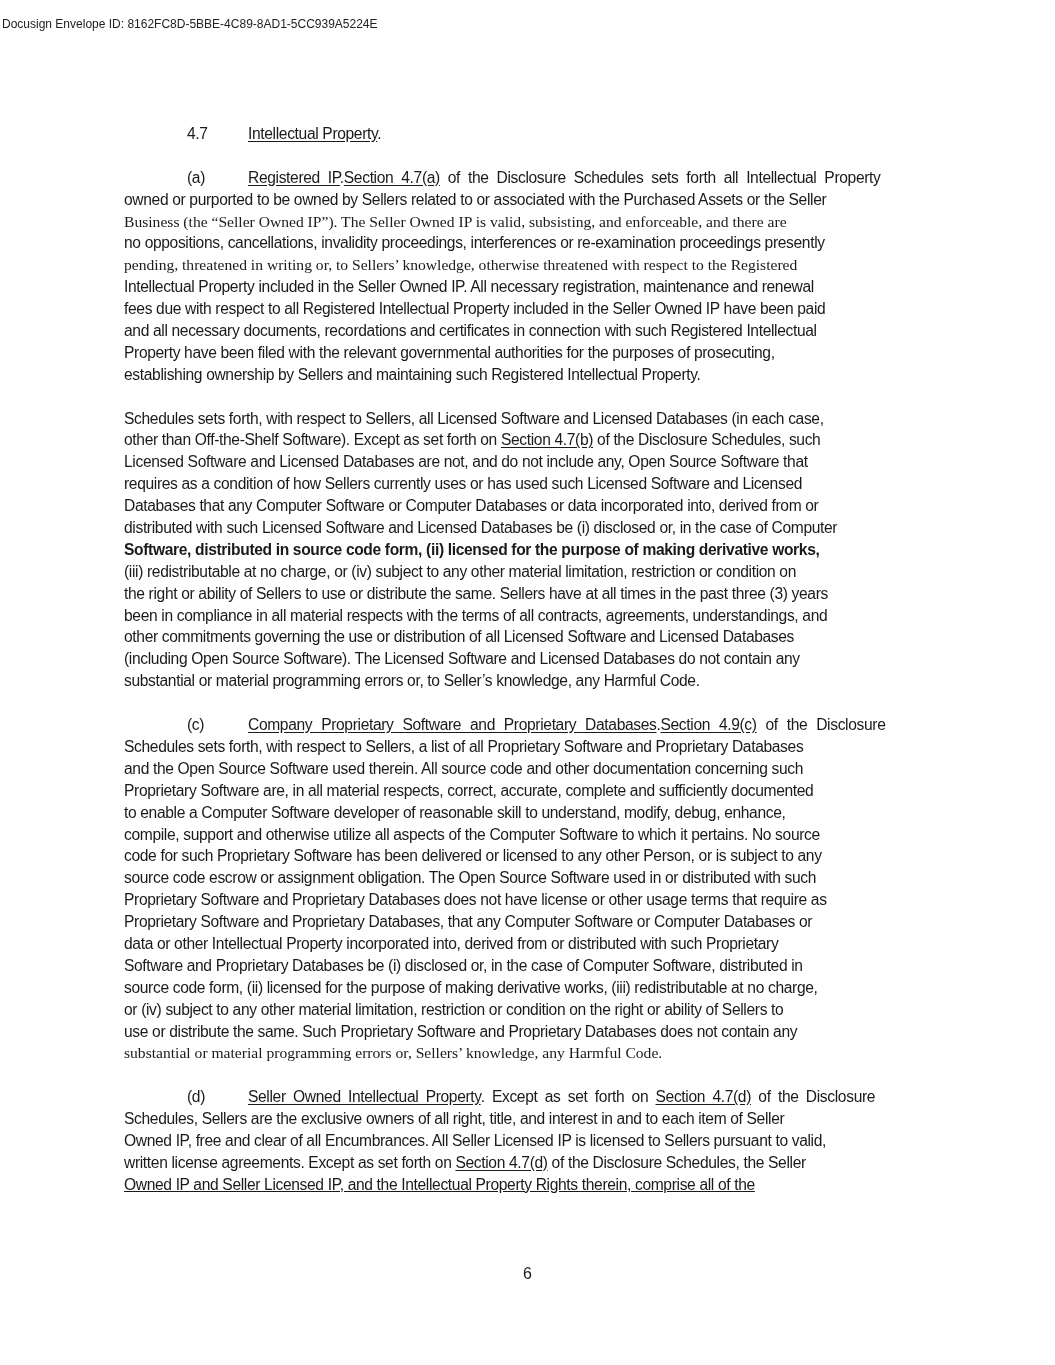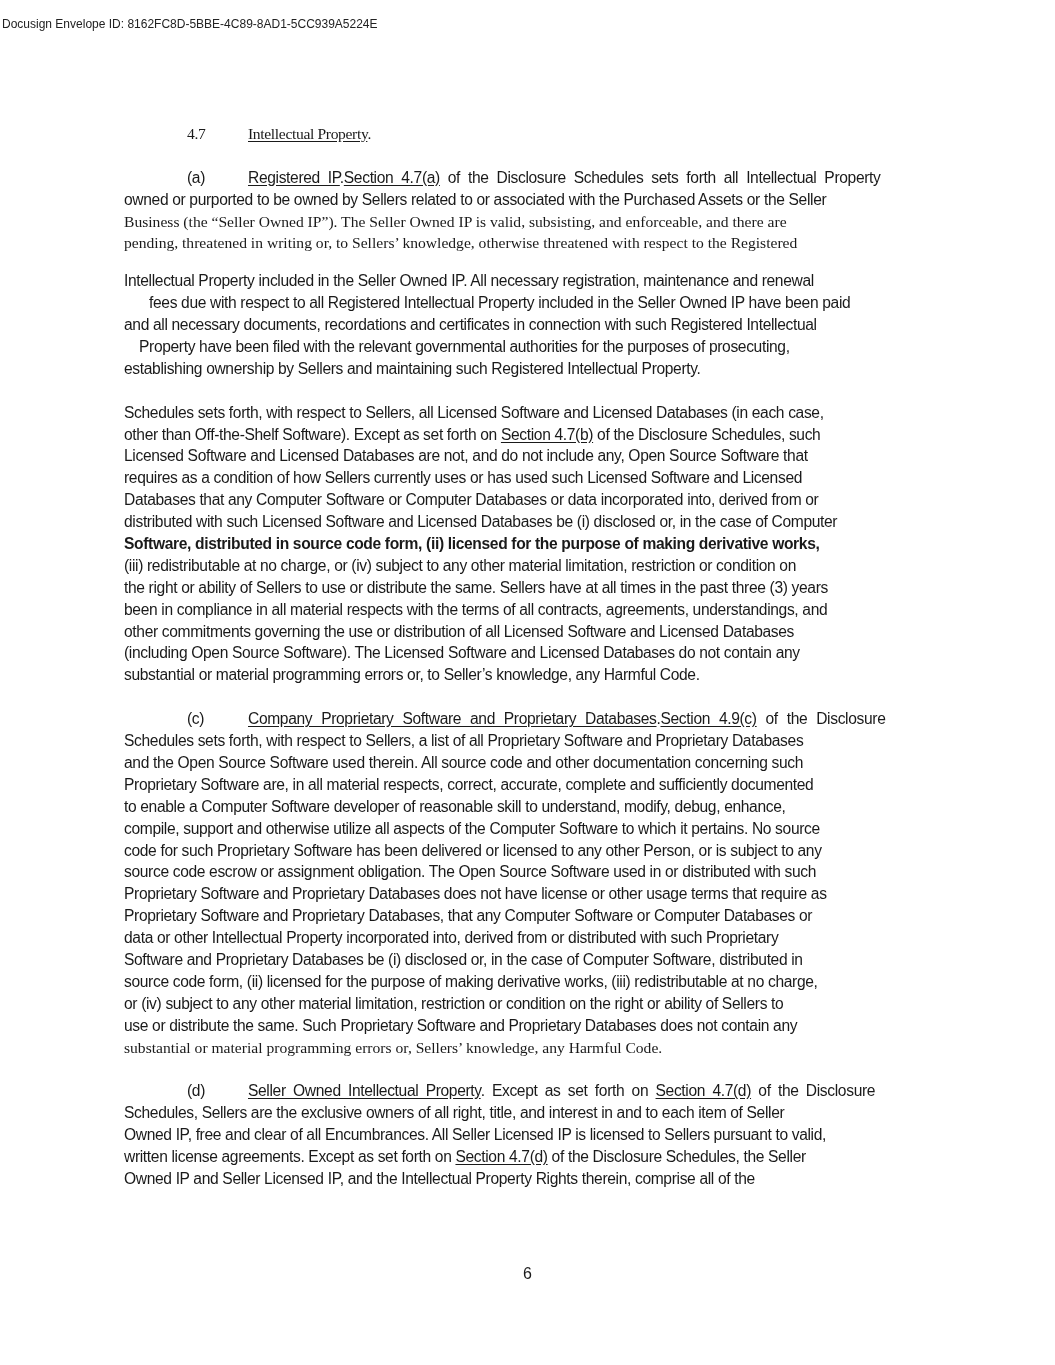--- a/index.html
+++ b/index.html
@@ -13,21 +13,21 @@
     font-family: "Liberation Sans", sans-serif; font-size: 15.6px;
     letter-spacing: -0.35px;
   }
   .line {
     display: block; height: 21.9px; line-height: 21.9px;
     text-align: justify; text-align-last: justify; white-space: nowrap;
   }
   .line.last { text-align-last: left; }
   .gap { height: 21.9px; }
   .indent { padding-left: 63px; }
-  .heading { padding-left: 63px; text-align-last: left; font-family: Liberation Serif, serif; }
+  .heading { padding-left: 63px; text-align-last: left; }
   .num { display: inline-block; width: 61px; }
   u { text-decoration: underline; text-underline-offset: 2px; }
   .serif { font-family: "Liberation Serif", serif; letter-spacing: 0; }
   .pageno {
     position: absolute; left: 0; width: 1055px; top: 1265px; text-align: center;
     font-family: "Liberation Sans", sans-serif; font-size: 16px;
   }
 </style>
 </head>
 <body>
@@ -37,25 +37,26 @@
 <div class="doc" id="doc">
   <div class="line heading">
     <span class="num">4.7</span><u>Intellectual Property</u><span>.</span>
   </div>
   <div class="gap"></div>
   <div id="paras">
       <div>
         <div class="line indent" style="word-spacing: 3.90767px; text-align: left; text-align-last: left;"><span class="num">(a)</span><u>Registered IP</u>.<u style="white-space: pre;">Section 4.7(a)</u><span style="white-space: pre;"> of the Disclosure Schedules sets forth all Intellectual Property</span></div>
         <div class="line" style="word-spacing: 0px; text-align: left; text-align-last: left;"><span>owned or purported to be owned by Sellers related to or associated with the Purchased Assets or the Seller</span></div>
         <div class="line serif" style="word-spacing: 0px; text-align: left; text-align-last: left;"><span>Business (the “Seller Owned IP”). The Seller Owned IP is valid, subsisting, and enforceable, and there are</span></div>
+        <div class="line" style="word-spacing: 0px; text-align: left; text-align-last: left;"><span>no oppositions, cancellations, invalidity proceedings, interferences or re-examination proceedings presently</span></div>
         <div class="line serif" style="word-spacing: 0px; text-align: left; text-align-last: left;"><span>pending, threatened in writing or, to Sellers’ knowledge, otherwise threatened with respect to the Registered</span></div>
-        <div class="line" style="word-spacing: 0px; text-align: right; text-align-last: left; margin-top: 16px;"><span>Intellectual Property included in the Seller Owned IP. All necessary registration, maintenance and renewal</span></div>
-        <div class="line" style="word-spacing: 0px; text-align: center; text-align-last: left; margin-left: 25px;"><span>fees due with respect to all Registered Intellectual Property included in the Seller Owned IP have been paid</span></div>
+        <div class="line" style="word-spacing: 0px; text-align: right; text-align-last: left;"><span>Intellectual Property included in the Seller Owned IP. All necessary registration, maintenance and renewal</span></div>
+        <div class="line" style="word-spacing: 0px; text-align: center; text-align-last: left;"><span>fees due with respect to all Registered Intellectual Property included in the Seller Owned IP have been paid</span></div>
         <div class="line" style="word-spacing: 0px; text-align: left; text-align-last: left;"><span>and all necessary documents, recordations and certificates in connection with such Registered Intellectual</span></div>
-        <div class="line" style="word-spacing: 0px; text-align: left; text-align-last: left; margin-left: 15px;"><span>Property have been filed with the relevant governmental authorities for the purposes of prosecuting,</span></div>
+        <div class="line" style="word-spacing: 0px; text-align: left; text-align-last: left;"><span>Property have been filed with the relevant governmental authorities for the purposes of prosecuting,</span></div>
         <div class="line last"><span>establishing ownership by Sellers and maintaining such Registered Intellectual Property.</span></div>
       </div>
       <div class="gap"></div>
       <div>
         <div class="line" style="word-spacing: 0px; text-align: left; text-align-last: left;"><span>Schedules sets forth, with respect to Sellers, all Licensed Software and Licensed Databases (in each case,</span></div>
         <div class="line" style="word-spacing: 0.00104167px; text-align: left; text-align-last: left;"><span style="white-space: pre;">other than Off-the-Shelf Software). Except as set forth on </span><u style="white-space: pre;">Section 4.7(b)</u><span style="white-space: pre;"> of the Disclosure Schedules, such</span></div>
         <div class="line" style="word-spacing: 0px; text-align: left; text-align-last: left;"><span>Licensed Software and Licensed Databases are not, and do not include any, Open Source Software that</span></div>
         <div class="line" style="word-spacing: 0px; text-align: left; text-align-last: left;"><span>requires as a condition of how Sellers currently uses or has used such Licensed Software and Licensed</span></div>
         <div class="line" style="word-spacing: 0px; text-align: left; text-align-last: left;"><span>Databases that any Computer Software or Computer Databases or data incorporated into, derived from or</span></div>
         <div class="line" style="word-spacing: 0px; text-align: left; text-align-last: left;"><span>distributed with such Licensed Software and Licensed Databases be (i) disclosed or, in the case of Computer</span></div>
@@ -85,18 +86,18 @@
         <div class="line" style="word-spacing: 0px; text-align: right; text-align-last: left;"><span>or (iv) subject to any other material limitation, restriction or condition on the right or ability of Sellers to</span></div>
         <div class="line" style="word-spacing: 0px; text-align: left; text-align-last: left;"><span>use or distribute the same. Such Proprietary Software and Proprietary Databases does not contain any</span></div>
         <div class="line last serif"><span>substantial or material programming errors or, Sellers’ knowledge, any Harmful Code.</span></div>
       </div>
       <div class="gap"></div>
       <div>
         <div class="line indent" style="word-spacing: 3.30529px; text-align: left; text-align-last: left;"><span class="num">(d)</span><u>Seller Owned Intellectual Property</u>.<span style="white-space: pre;"> Except as set forth on </span><u style="white-space: pre;">Section 4.7(d)</u><span style="white-space: pre;"> of the Disclosure</span></div>
         <div class="line" style="word-spacing: 0px; text-align: left; text-align-last: left;"><span>Schedules, Sellers are the exclusive owners of all right, title, and interest in and to each item of Seller</span></div>
         <div class="line" style="word-spacing: 0px; text-align: left; text-align-last: left;"><span>Owned IP, free and clear of all Encumbrances. All Seller Licensed IP is licensed to Sellers pursuant to valid,</span></div>
         <div class="line" style="word-spacing: 0px; text-align: right; text-align-last: left;"><span style="white-space: pre;">written license agreements. Except as set forth on </span><u style="white-space: pre;">Section 4.7(d)</u><span style="white-space: pre;"> of the Disclosure Schedules, the Seller</span></div>
-        <div class="line" style="word-spacing: 0px; text-align: left; text-align-last: left;"><span>Owned IP and Seller Licensed IP, and the Intellectual Property Rights therein, comprise all of the</span></div>
+        <div class="line" style="word-spacing: 0px; text-align: left; text-align-last: left; text-decoration: underline;"><span>Owned IP and Seller Licensed IP, and the Intellectual Property Rights therein, comprise all of the</span></div>
       </div>
     </div>
 </div>
 
 <div class="pageno">6</div>
 
 </body></html>

